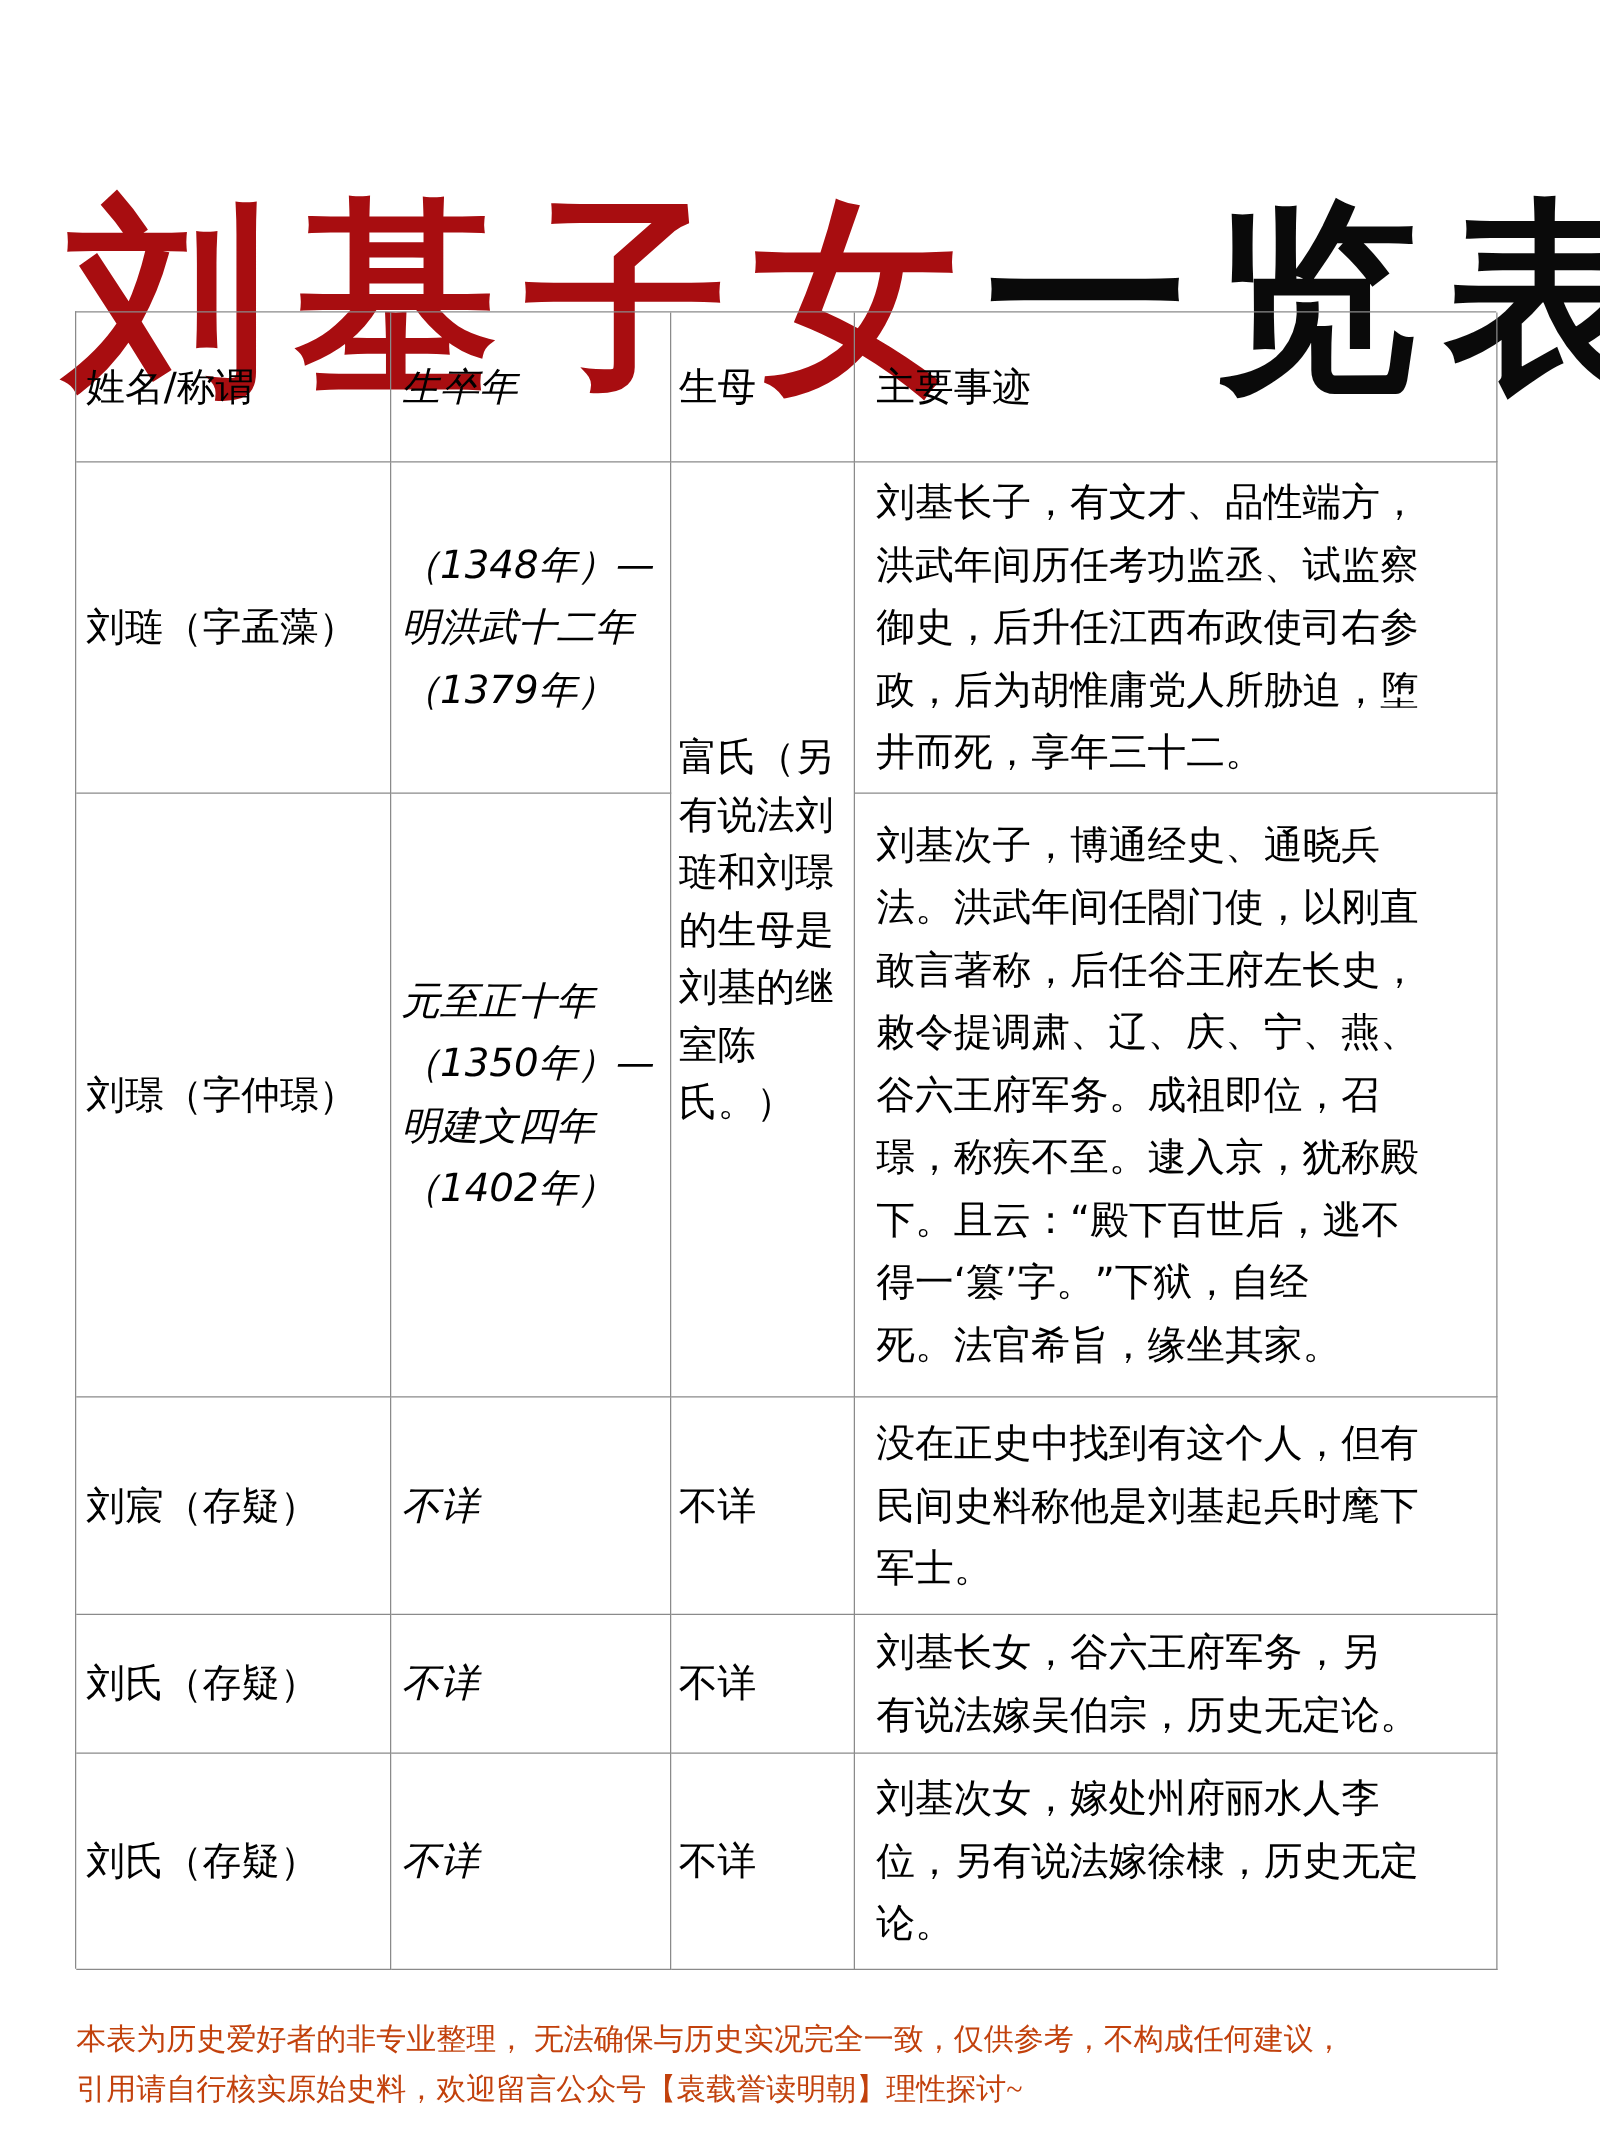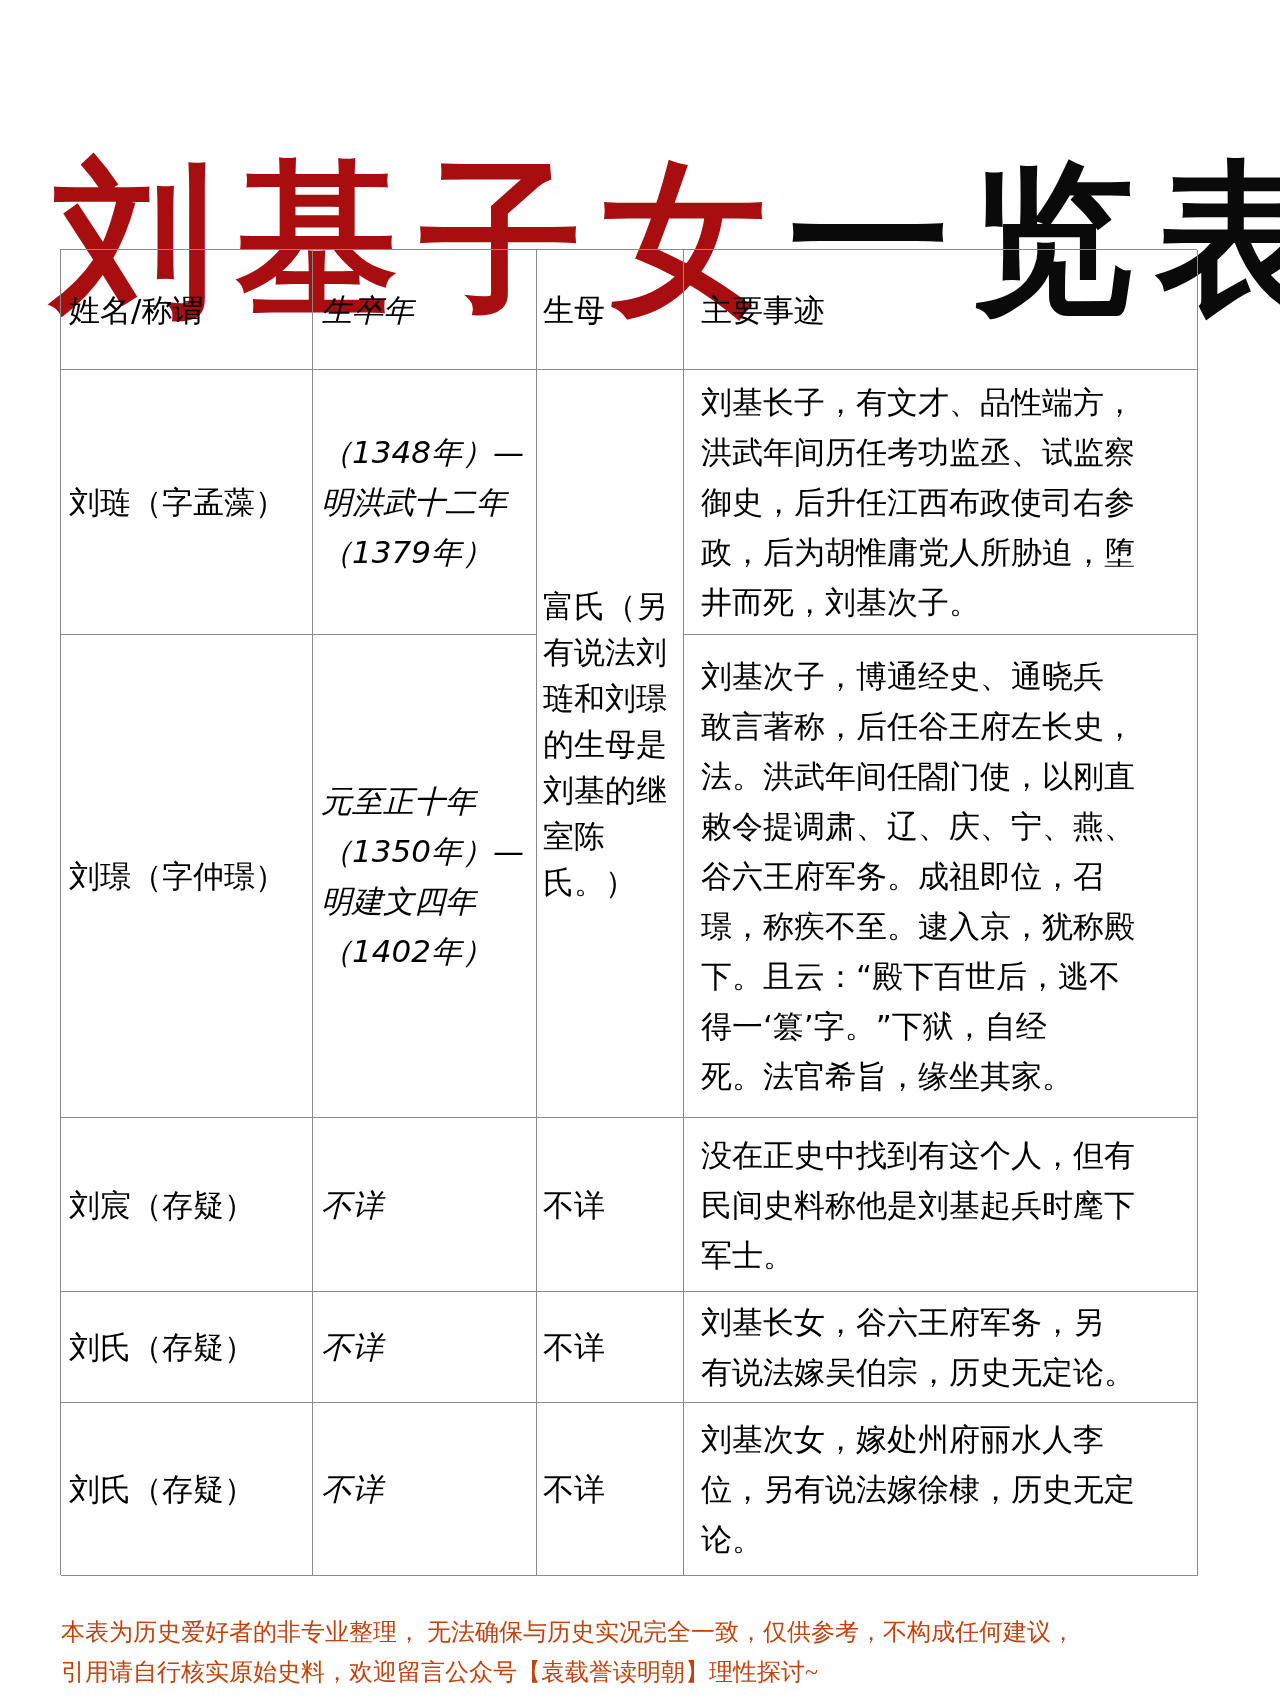--- a/index.html
+++ b/index.html
@@ -64,36 +64,36 @@
     <span class="ln">的生母是</span>
     <span class="ln">刘基的继</span>
     <span class="ln">室陈</span>
     <span class="ln">氏。）</span>
   </div>
   <div class="cell c4" style="grid-row:2;grid-column:4">
     <span class="ln">刘基长子，有文才、品性端方，</span>
     <span class="ln">洪武年间历任考功监丞、试监察</span>
     <span class="ln">御史，后升任江西布政使司右参</span>
     <span class="ln">政，后为胡惟庸党人所胁迫，堕</span>
-    <span class="ln">井而死，刘基次子。</span>
+    <span class="ln">井而死，享年三十二。</span>
   </div>
 
   <div class="cell c1" style="grid-row:3;grid-column:1">
       <span class="ln">刘璟（字仲璟）</span>
     </div>
   <div class="cell c2" style="grid-row:3;grid-column:2">
     <span class="ln">元至正十年</span>
     <span class="ln">（1350年）—</span>
     <span class="ln">明建文四年</span>
     <span class="ln">（1402年）</span>
   </div>
   <div class="cell c4" style="grid-row:3;grid-column:4">
     <span class="ln">刘基次子，博通经史、通晓兵</span>
+    <span class="ln">法。洪武年间任閤门使，以刚直</span>
     <span class="ln">敢言著称，后任谷王府左长史，</span>
-    <span class="ln">法。洪武年间任閤门使，以刚直</span>
     <span class="ln">敕令提调肃、辽、庆、宁、燕、</span>
     <span class="ln">谷六王府军务。成祖即位，召</span>
     <span class="ln">璟，称疾不至。逮入京，犹称殿</span>
     <span class="ln">下。且云：“殿下百世后，逃不</span>
     <span class="ln">得一‘篡’字。”下狱，自经</span>
     <span class="ln">死。法官希旨，缘坐其家。</span>
   </div>
 
   <div class="cell c1" style="grid-row:4;grid-column:1">
       <span class="ln">刘宸（存疑）</span>

